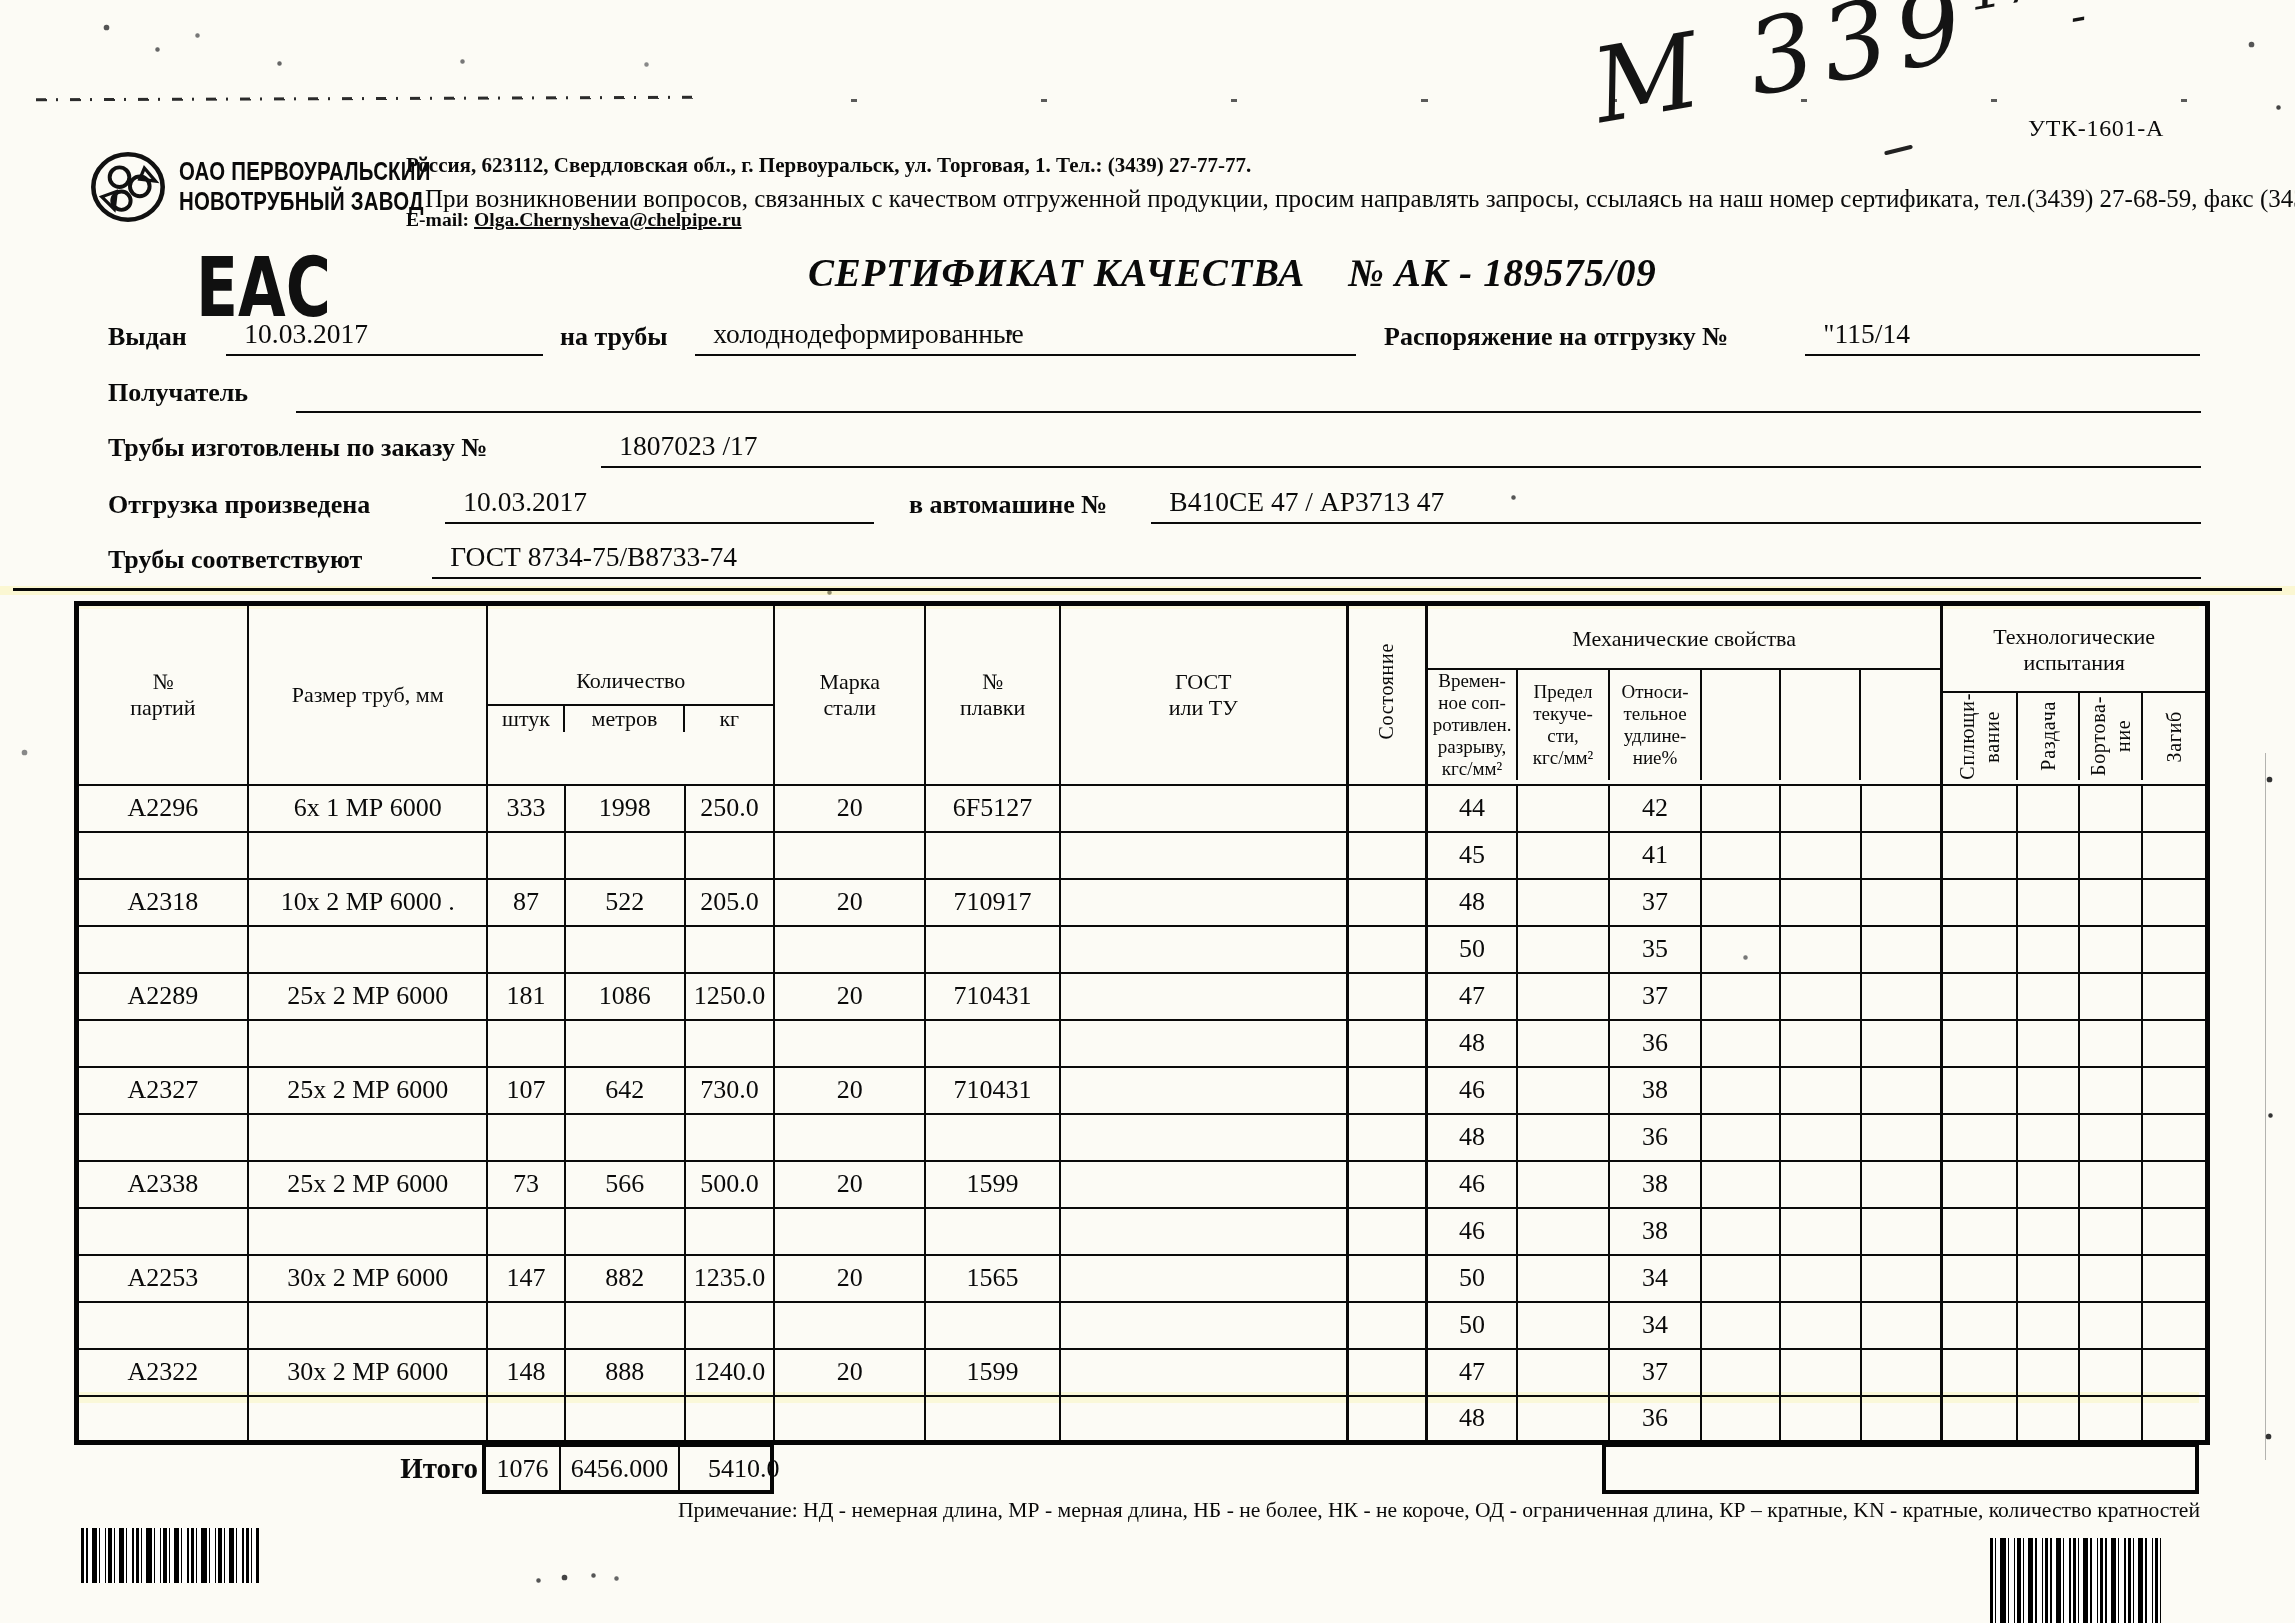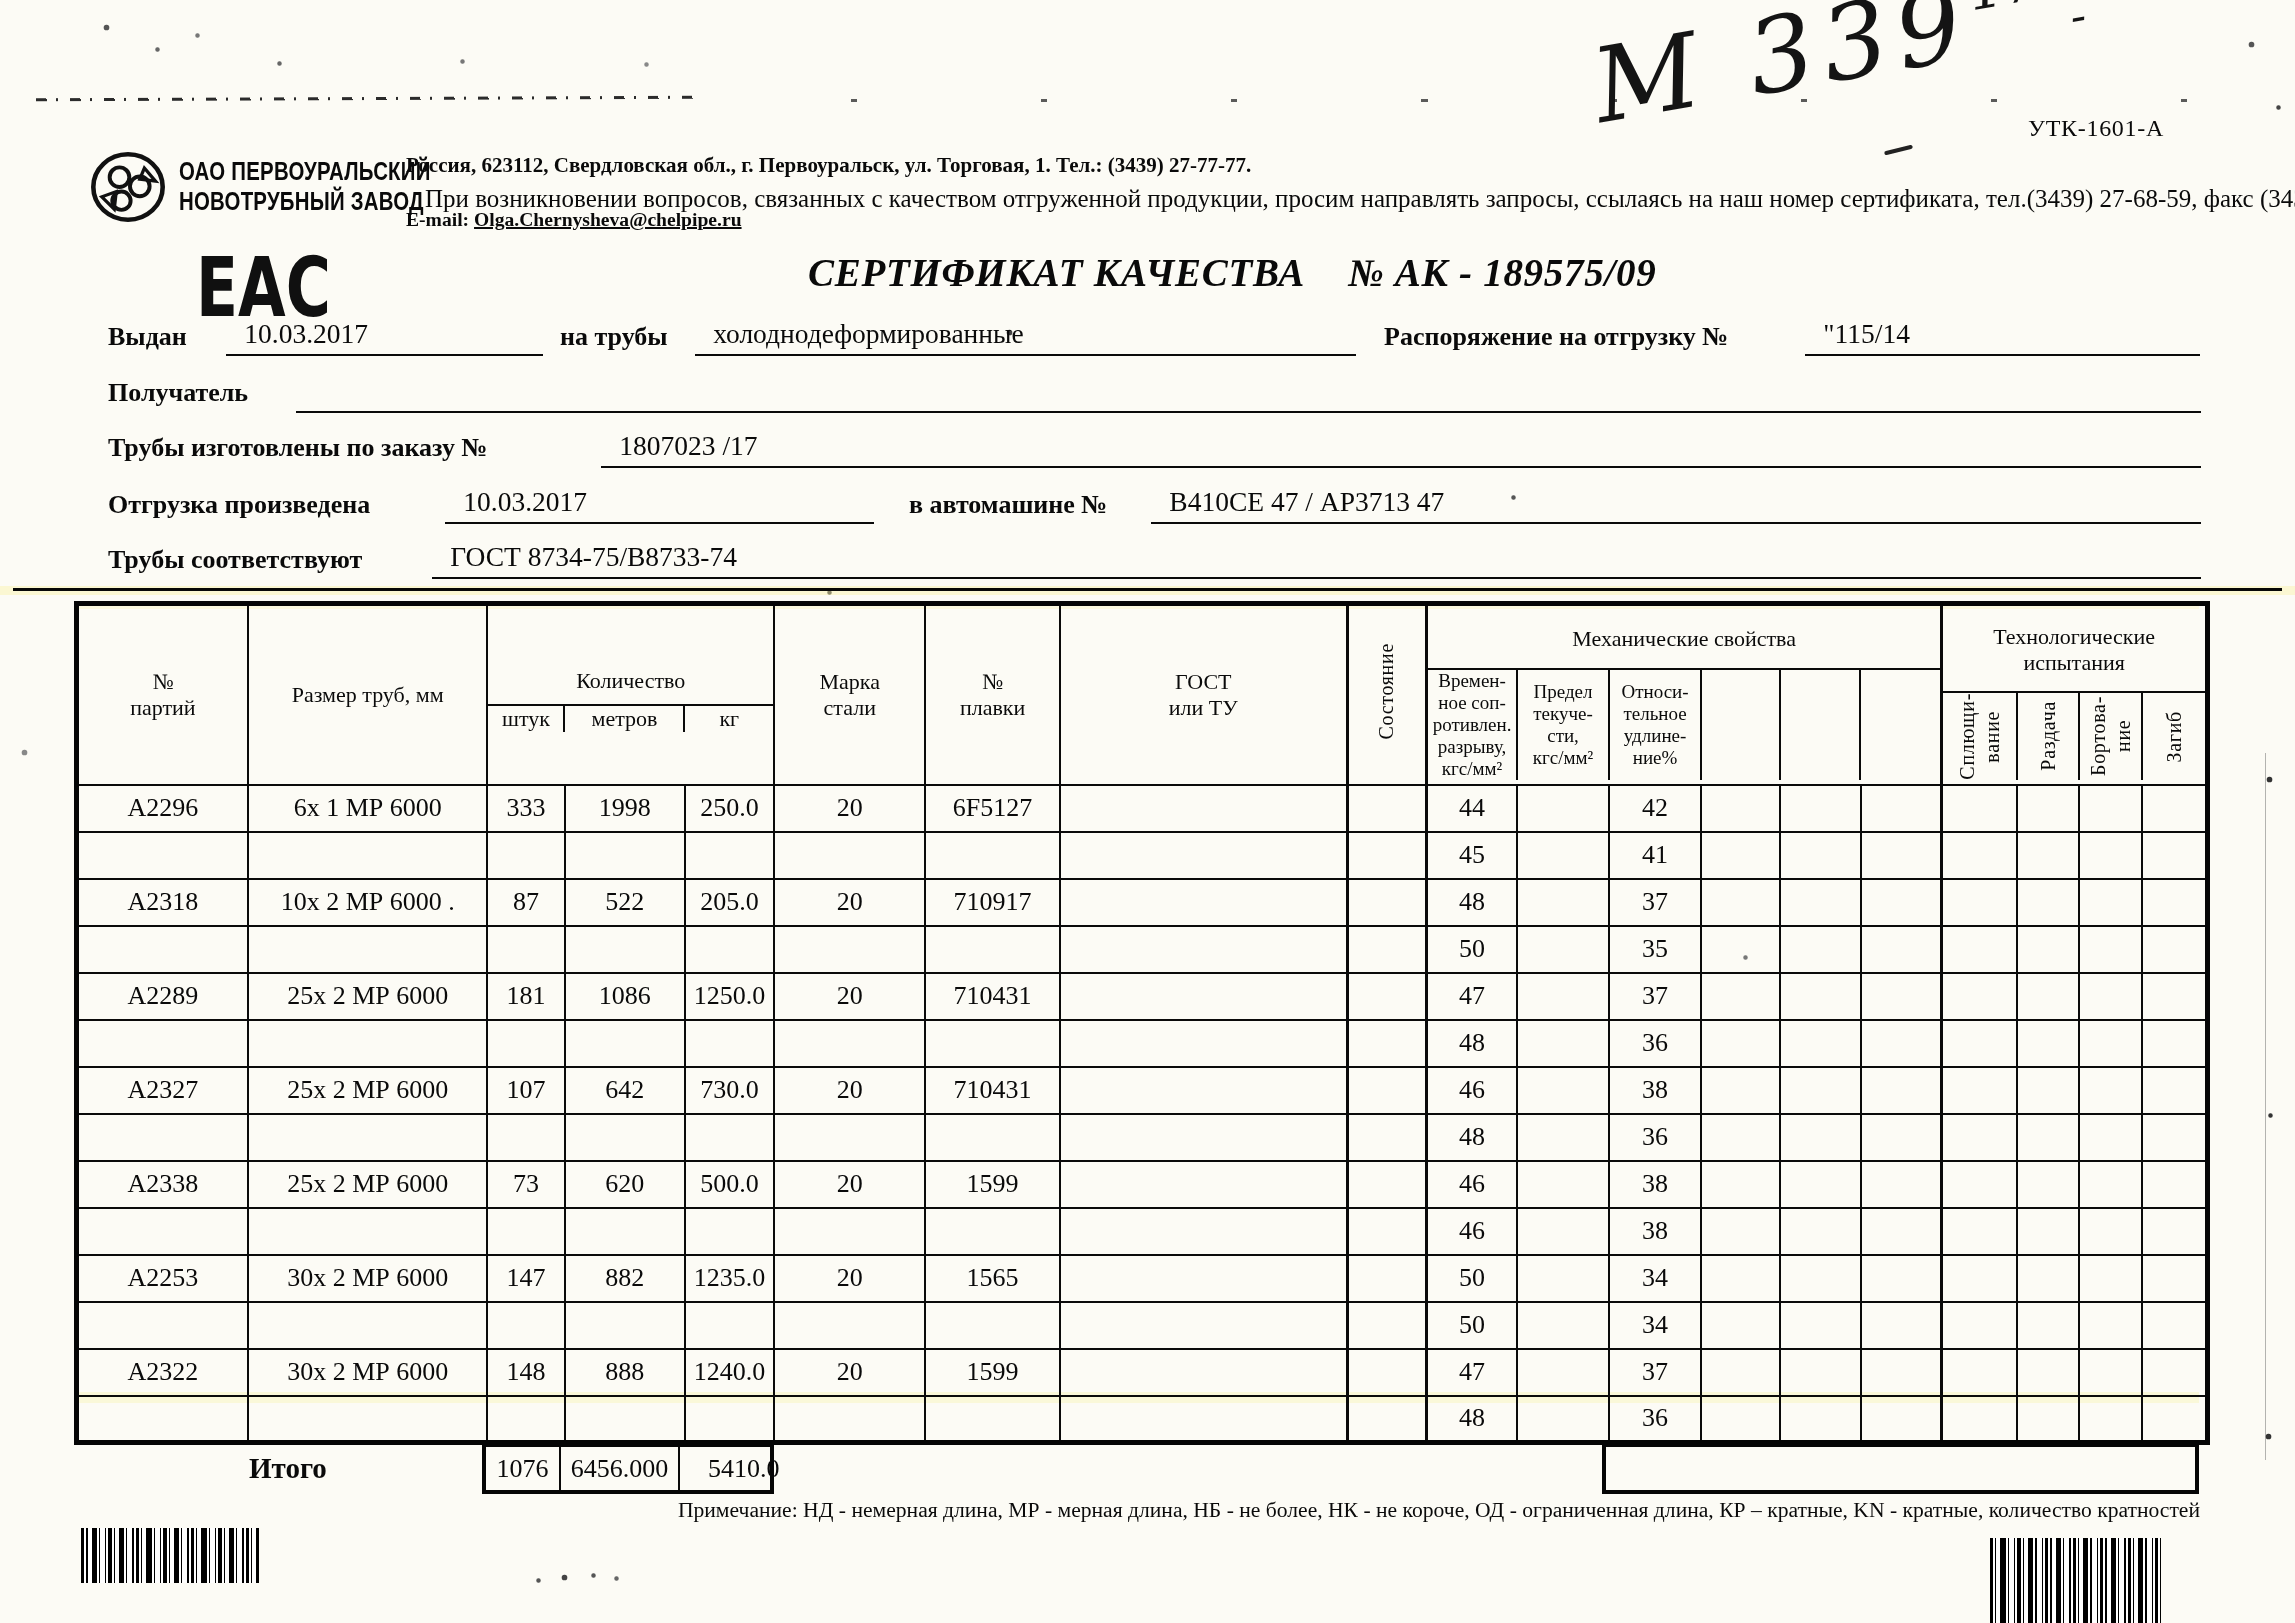--- a/index.html
+++ b/index.html
@@ -63,21 +63,21 @@
   .glabel{border-bottom:2px solid #0a0a0a;display:flex;align-items:center;justify-content:center;}
   .qtyh{height:46px;}
   .mechh{height:59px;}
   .techh{height:81px;line-height:1.22;}
   .gcols{flex:1;display:flex;}
   .gcols>div{border-right:2px solid #0a0a0a;display:flex;align-items:center;justify-content:center;box-sizing:border-box;}
   .gcols>div:last-child{border-right:none;}
   .vspan{writing-mode:vertical-rl;transform:rotate(180deg);white-space:pre-line;
     font-size:20px;line-height:1.25;letter-spacing:0.7px;}
   
-  .totals-label{left:249px;top:1452px;width:229px;text-align:left;font-weight:700;font-size:29px;}
+  .totals-label{left:249px;top:1452px;width:229px;text-align:right;font-weight:700;font-size:29px;}
   .totals-box{left:482px;top:1443px;width:292px;height:51px;border:4.6px solid #050505;
     box-sizing:border-box;display:flex;background:#fcfbf5;}
   .totals-box>div{display:flex;align-items:center;justify-content:center;font-size:26px;box-sizing:border-box;}
   .tb-pcs{flex:0 0 75px;border-right:2px solid #0a0a0a;}
   .tb-m{flex:0 0 119px;border-right:2px solid #0a0a0a;}
   .tb-kg{flex:1;padding-left:28px;}
   .right-box{left:1602px;top:1443px;width:597px;height:51px;border:4.6px solid #050505;box-sizing:border-box;}
   .note{left:655px;top:1498px;width:1545px;text-align:right;font-size:21.6px;white-space:nowrap;}
   
   .bc{background:repeating-linear-gradient(90deg,#000 0 3.3px,#fff 3.3px 5.2px,#000 5.2px 6.5px,#fff 6.5px 10.5px,
@@ -414,21 +414,21 @@
           <td class="bL"></td>
           <td></td>
           <td></td>
           <td></td>
     </tr>
 
     <tr class="brow">
       <td>А2338</td>
           <td>25х 2 МР 6000</td>
           <td>73</td>
-          <td>620</td>
+          <td>566</td>
           <td>500.0</td>
           <td>20</td>
           <td>1599</td>
           <td></td>
           <td class="bL"></td>
           <td class="bL2">46</td>
           <td></td>
           <td>38</td>
           <td></td>
           <td></td>

